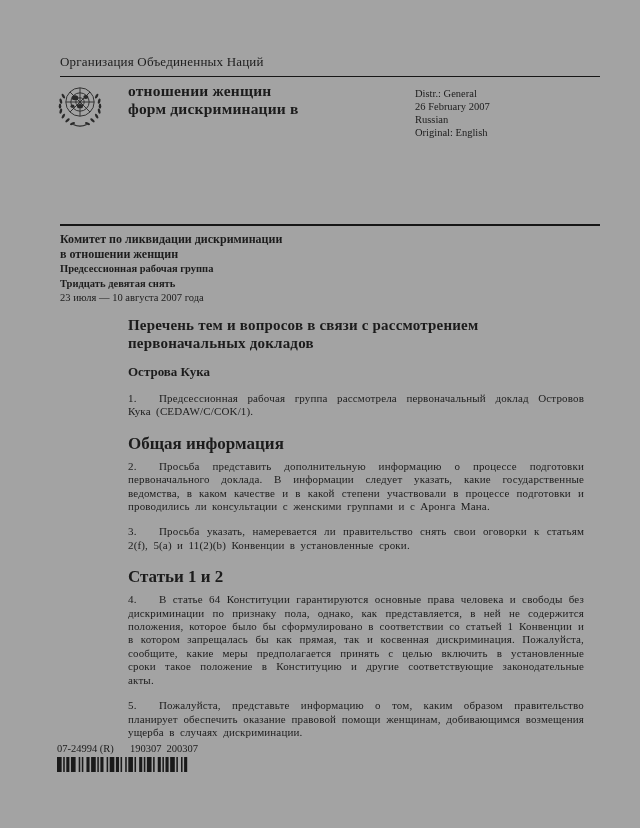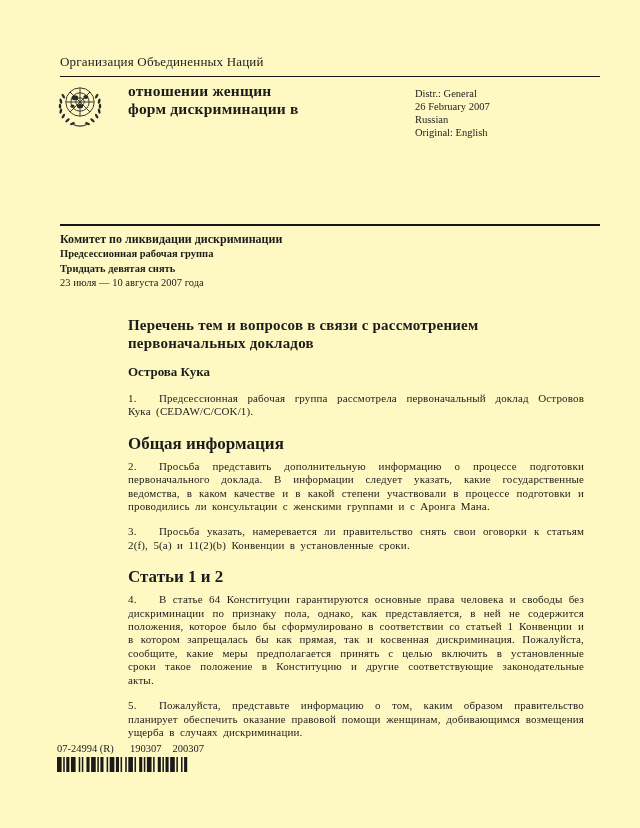--- a/index.html
+++ b/index.html
@@ -4,21 +4,21 @@
 <style>
   html, body { margin: 0; padding: 0; }
   body {
     width: 640px; height: 828px;
     background: #ffffff;
     position: relative;
     font-family: "Liberation Serif", serif;
     color: #1c1c1c;
     overflow: hidden;
   }
-  .page { position: absolute; inset: 0; background: #fef9c3; }
+  .page { position: absolute; inset: 0; background: #a3a3a3; }
 
   
   .header-org {
     position: absolute; left: 60px; top: 54px;
     font-size: 13px; letter-spacing: 0.2px;
   }
   .doc-symbol {
     position: absolute; right: 40px; top: 44px;
     white-space: nowrap;
   }
@@ -67,21 +67,21 @@
   }
   .section-heading + .para { margin-top: 6px; }
   .para .num { display: inline-block; width: 31px; word-spacing: normal; }
 
   
   .footer-info {
     position: absolute; left: 57px; top: 743px;
     font-size: 10.5px; white-space: nowrap;
   }
   .footer-info .f-doc { margin-right: 16px; }
-  .footer-info .f-d1 { margin-right: 11px; }
+  .footer-info .f-d1 { margin-right: 5px; }
   .barcode { position: absolute; left: 57px; top: 757px; }
 </style>
 </head>
 <body>
 
 <div class="page">
 
   <div class="header-org">Организация Объединенных Наций</div>
   <div class="rule-top"></div>
 
@@ -128,20 +128,21 @@
   <div class="distr">
     <div>Distr.: General</div>
     <div>26 February 2007</div>
     <div>Russian</div>
     <div>Original: English</div>
   </div>
 
   <div class="rule-mid"></div>
   <div class="committee">
     <div class="c-name">Комитет по ликвидации дискриминации</div>
+    <div class="c-name">в отношении женщин</div>
     <div class="c-sub">Предсессионная рабочая группа</div>
     <div class="c-sub">Тридцать девятая снять</div>
     <div class="c-date">23 июля — 10 августа 2007 года</div>
   </div>
 
   <div class="content">
     <h1 class="doc-heading">Перечень тем и вопросов в связи с рассмотрением первоначальных докладов</h1>
     <h2 class="country-heading">Острова Кука</h2>
 
     <p class="para"><span class="num">1.</span><span>Предсессионная рабочая группа рассмотрела первоначальный доклад Островов Кука (CEDAW/C/COK/1).</span></p>

